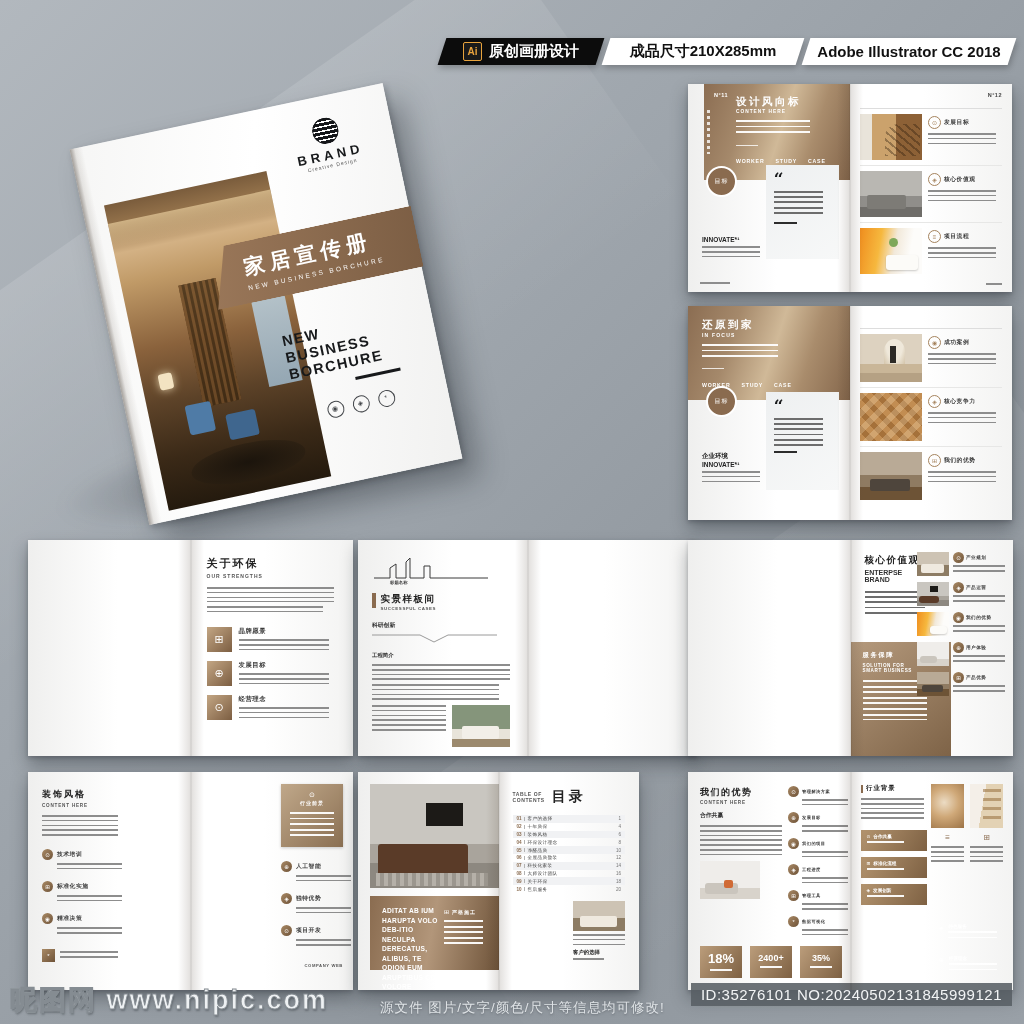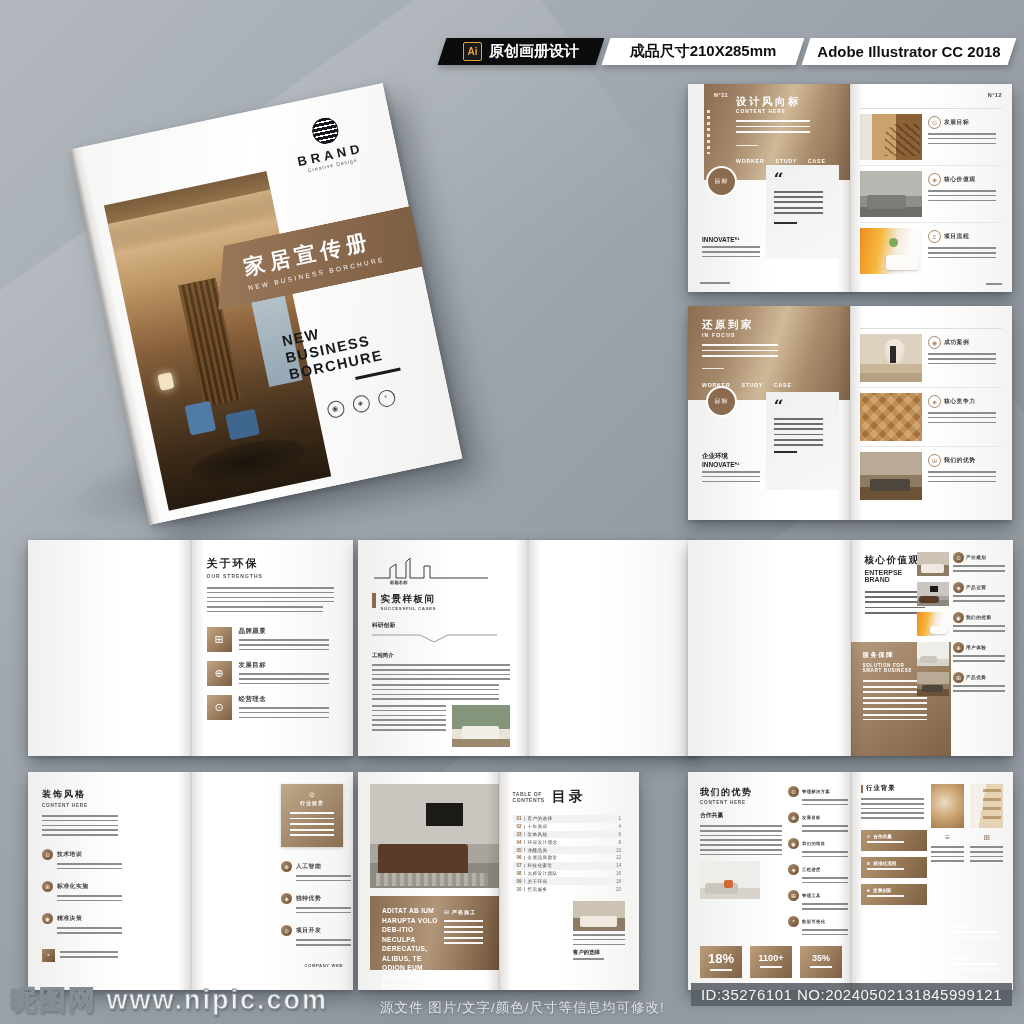--- a/index.html
+++ b/index.html
@@ -730,21 +730,21 @@
           <span class="lbl" style="font-size:4.2px;">数据可视化</span>
         </div>
       <div class="gl" style="width:88%;height:8px;margin:2px 0 0 14px;"></div>
     </div>
     <div class="abs" style="left:12px;bottom:12px;display:flex;gap:8px;">
       <div class="stat" style="width:42px;height:32px;">
         <span style="font-size:13px;">18%</span>
         <span class="wl" style="width:22px;height:5px;display:block;"></span>
         </div>
       <div class="stat" style="width:42px;height:32px;">
-        <span style="font-size:9px;">1100+</span>
+        <span style="font-size:9px;">2400+</span>
         <span class="wl" style="width:22px;height:5px;display:block;"></span>
         </div>
       <div class="stat" style="width:42px;height:32px;">
         <span style="font-size:9px;">35%</span>
         <span class="wl" style="width:22px;height:5px;display:block;"></span>
         </div>
     </div>
   </div>
   <div class="page pr">
     <div class="abs" style="left:10px;top:12px;width:66px;">

